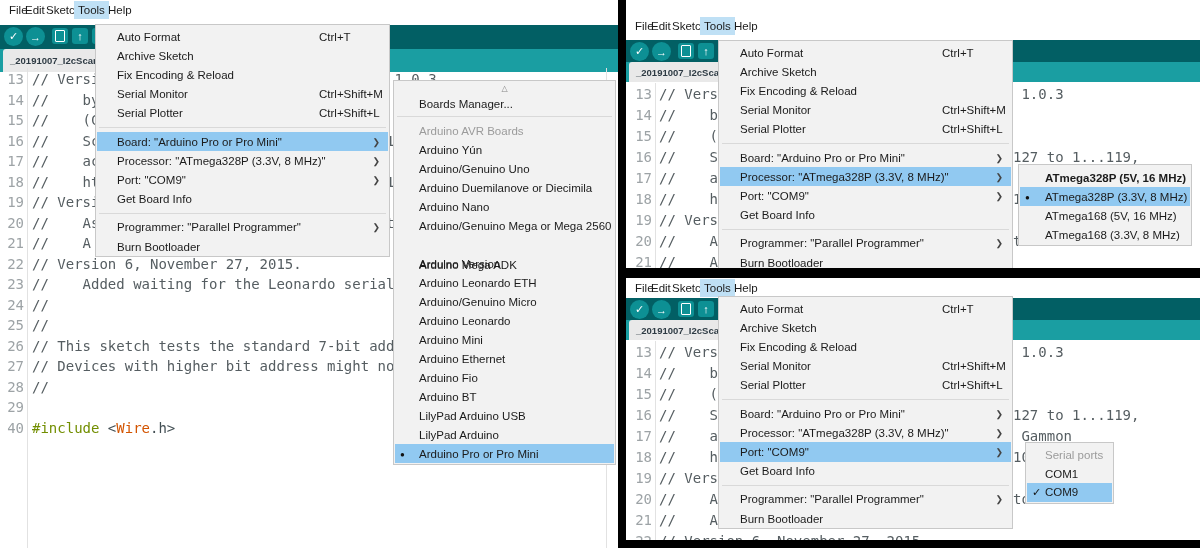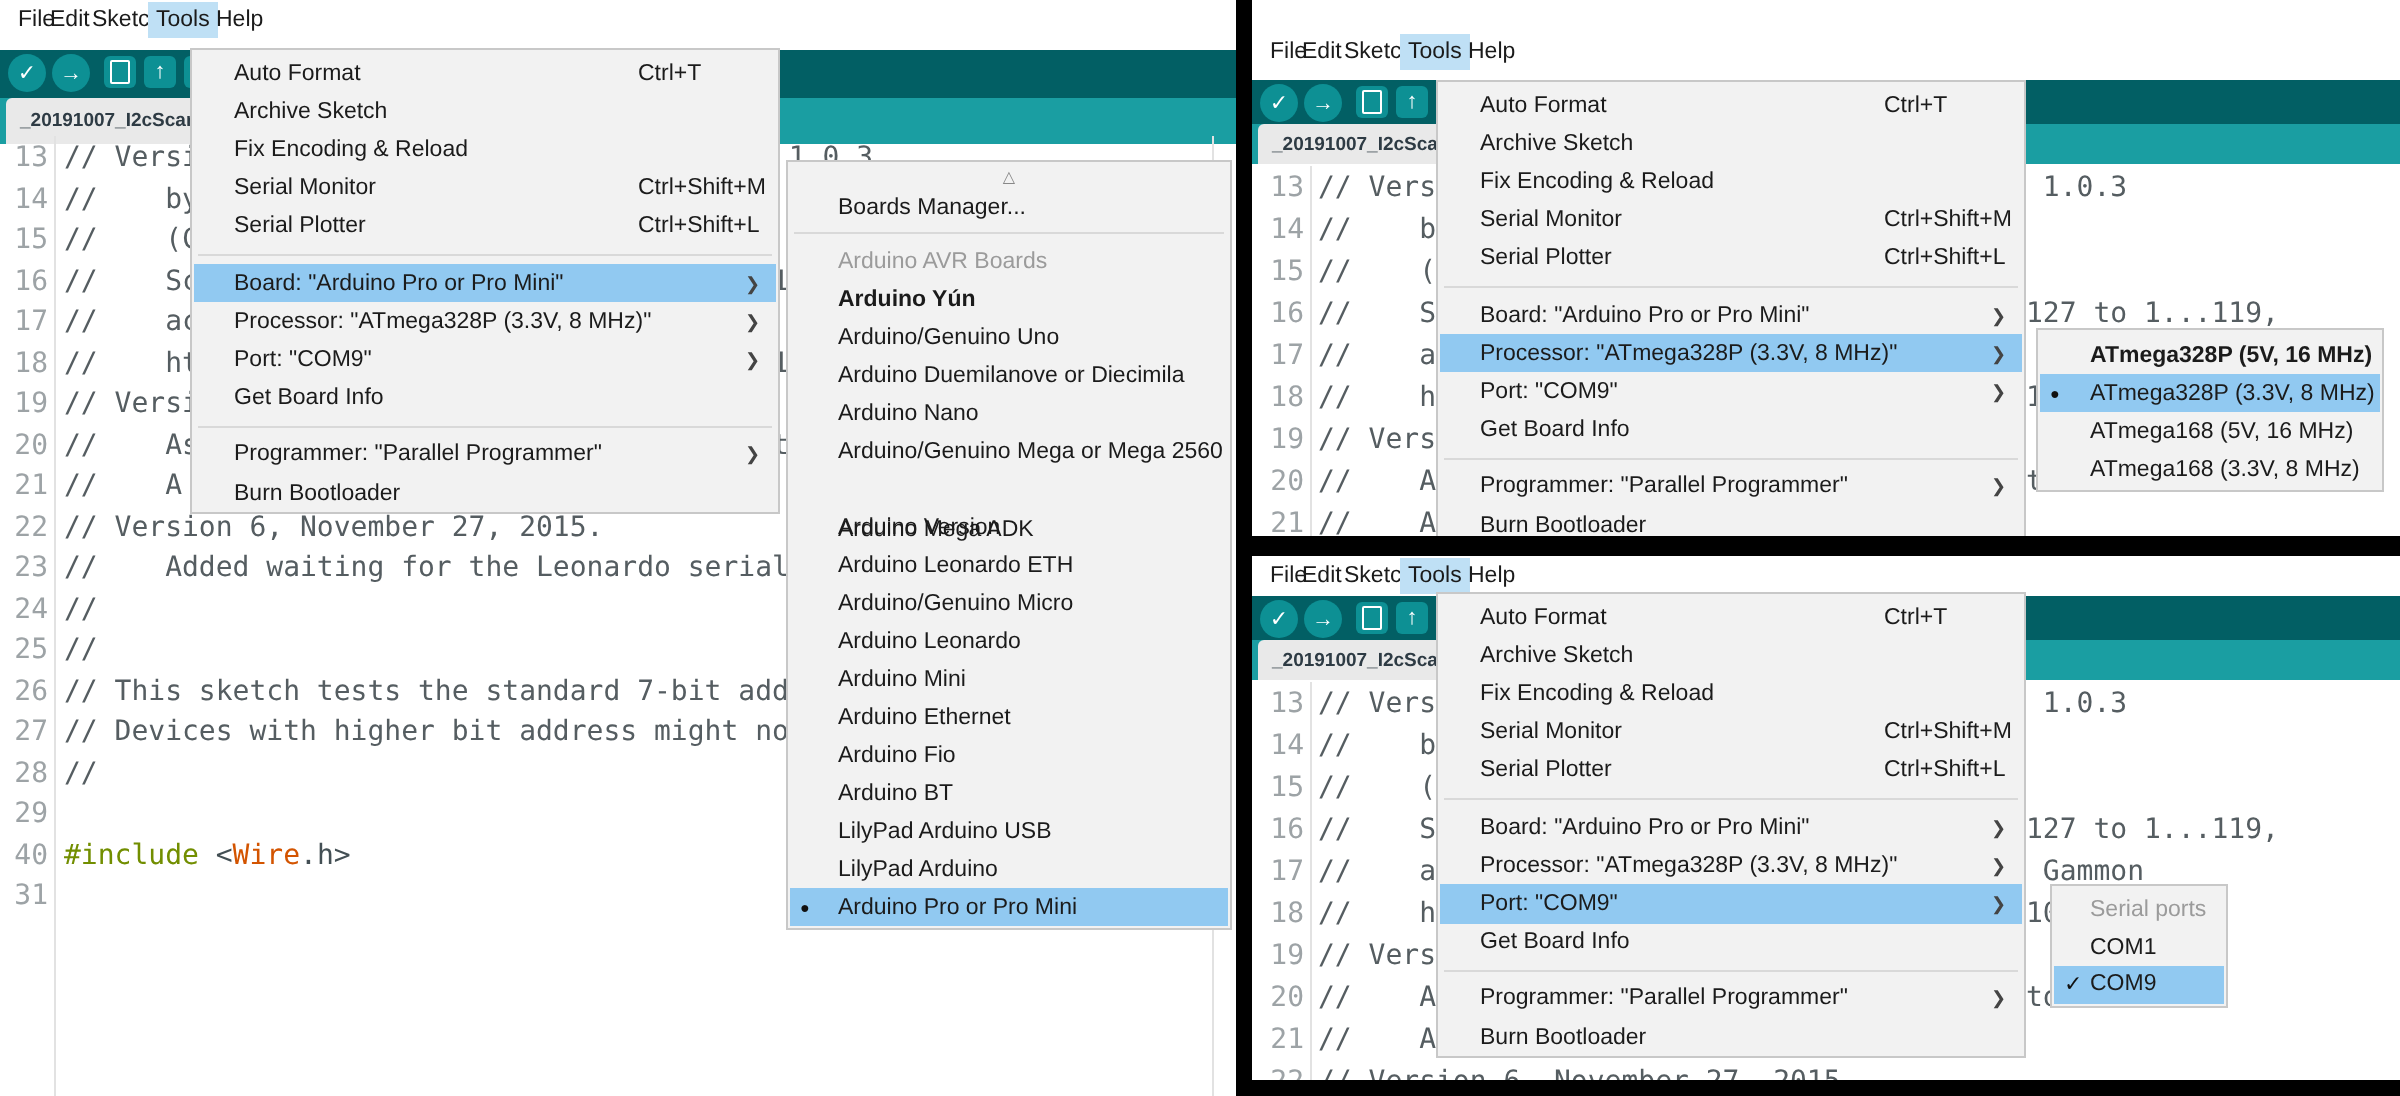--- a/index.html
+++ b/index.html
@@ -71,21 +71,20 @@
         <div class="editor-line" style="top: 164px; height: 20.5px;"><span class="ln" style="width: 24px;">21</span><span class="ct" style="left: 32px; top: 0px;">//    A sensor seems to use address 120.</span></div>
         <div class="editor-line" style="top: 184.5px; height: 20.5px;"><span class="ln" style="width: 24px;">22</span><span class="ct" style="left: 32px; top: 0px;">// Version 6, November 27, 2015.</span></div>
         <div class="editor-line" style="top: 205px; height: 20.5px;"><span class="ln" style="width: 24px;">23</span><span class="ct" style="left: 32px; top: 0px;">//    Added waiting for the Leonardo serial communication.</span></div>
         <div class="editor-line" style="top: 225.5px; height: 20.5px;"><span class="ln" style="width: 24px; text-align: right;">24</span><span class="ct" style="left: 32px; top: 0px;">//</span></div>
         <div class="editor-line" style="top: 246px; height: 20.5px;"><span class="ln" style="width: 24px;">25</span><span class="ct" style="left: 32px; top: 0px;">//</span></div>
         <div class="editor-line" style="top: 266.5px; height: 20.5px;"><span class="ln" style="width: 24px;">26</span><span class="ct" style="left: 32px; top: 0px;">// This sketch tests the standard 7-bit addresses.</span></div>
         <div class="editor-line" style="top: 287px; height: 20.5px;"><span class="ln" style="width: 24px;">27</span><span class="ct" style="left: 32px; top: 0px;">// Devices with higher bit address might not be seen properly.</span></div>
         <div class="editor-line" style="top: 307.5px; height: 20.5px;"><span class="ln" style="width: 24px;">28</span><span class="ct" style="left: 32px; top: 0px;">//</span></div>
         <div class="editor-line" style="top: 328px; height: 20.5px;"><span class="ln" style="width: 24px;">29</span><span class="ct" style="left: 32px; top: 0px;"></span></div>
         <div class="editor-line" style="top: 348.5px; height: 20.5px;"><span class="ln" style="width: 24px;">40</span><span class="ct" style="left: 32px; top: 0px;"><span class="tok-keyword">#include</span><span class="tok-plain"> &lt;</span><span class="tok-literal">Wire</span><span class="tok-plain">.h&gt;</span></span></div>
-        <div class="editor-line" style="top: 369px; height: 20.5px;"><span class="ln" style="width: 24px;">31</span><span class="ct" style="left: 32px; top: 0px;"></span></div>
       </div>
       <div class="vline" style="left: 27px; top: 68px; bottom: 0px;"></div>
       <div class="vline" style="left: 606px; top: 68px; bottom: 0px;"></div>
       <div class="menu" style="left: 95px; top: 24px; width: 295px; height: 233.2px;">
         <div class="mi" style="top: 2px; height: 19.2px;">
           <span class="lbl">Auto Format</span>
           <span class="sc">Ctrl+T</span>
         </div>
         <div class="mi" style="top: 21.2px; height: 19.2px;">
           <span class="lbl">Archive Sketch</span>
@@ -129,21 +128,21 @@
       <div class="menu" style="left: 393px; top: 80px; width: 223px; height: 385px;">
         <div class="scroll-arrow" style="top: 3px;">△</div>
         <div class="mi smi" style="top: 13px; height: 19px;">
           <span class="lbl" style="left: 24px;">Boards Manager...</span>
         </div>
         <div class="sep-line" style="top: 35px;"></div>
         <div class="mi smi" style="top: 40px; height: 19px;">
           <span class="lbl gray" style="left: 24px;">Arduino AVR Boards</span>
         </div>
         <div class="mi smi" style="top: 59px; height: 19px;">
-          <span class="lbl" style="left: 24px; font-weight: bold;">Arduino Yún</span>
+          <span class="lbl" style="left: 24px;">Arduino Yún</span>
         </div>
         <div class="mi smi" style="top: 78px; height: 19px;">
           <span class="lbl" style="left: 24px;">Arduino/Genuino Uno</span>
         </div>
         <div class="mi smi" style="top: 97px; height: 19px;">
           <span class="lbl" style="left: 24px;">Arduino Duemilanove or Diecimila</span>
         </div>
         <div class="mi smi" style="top: 116px; height: 19px;">
           <span class="lbl" style="left: 24px;">Arduino Nano</span>
         </div>

